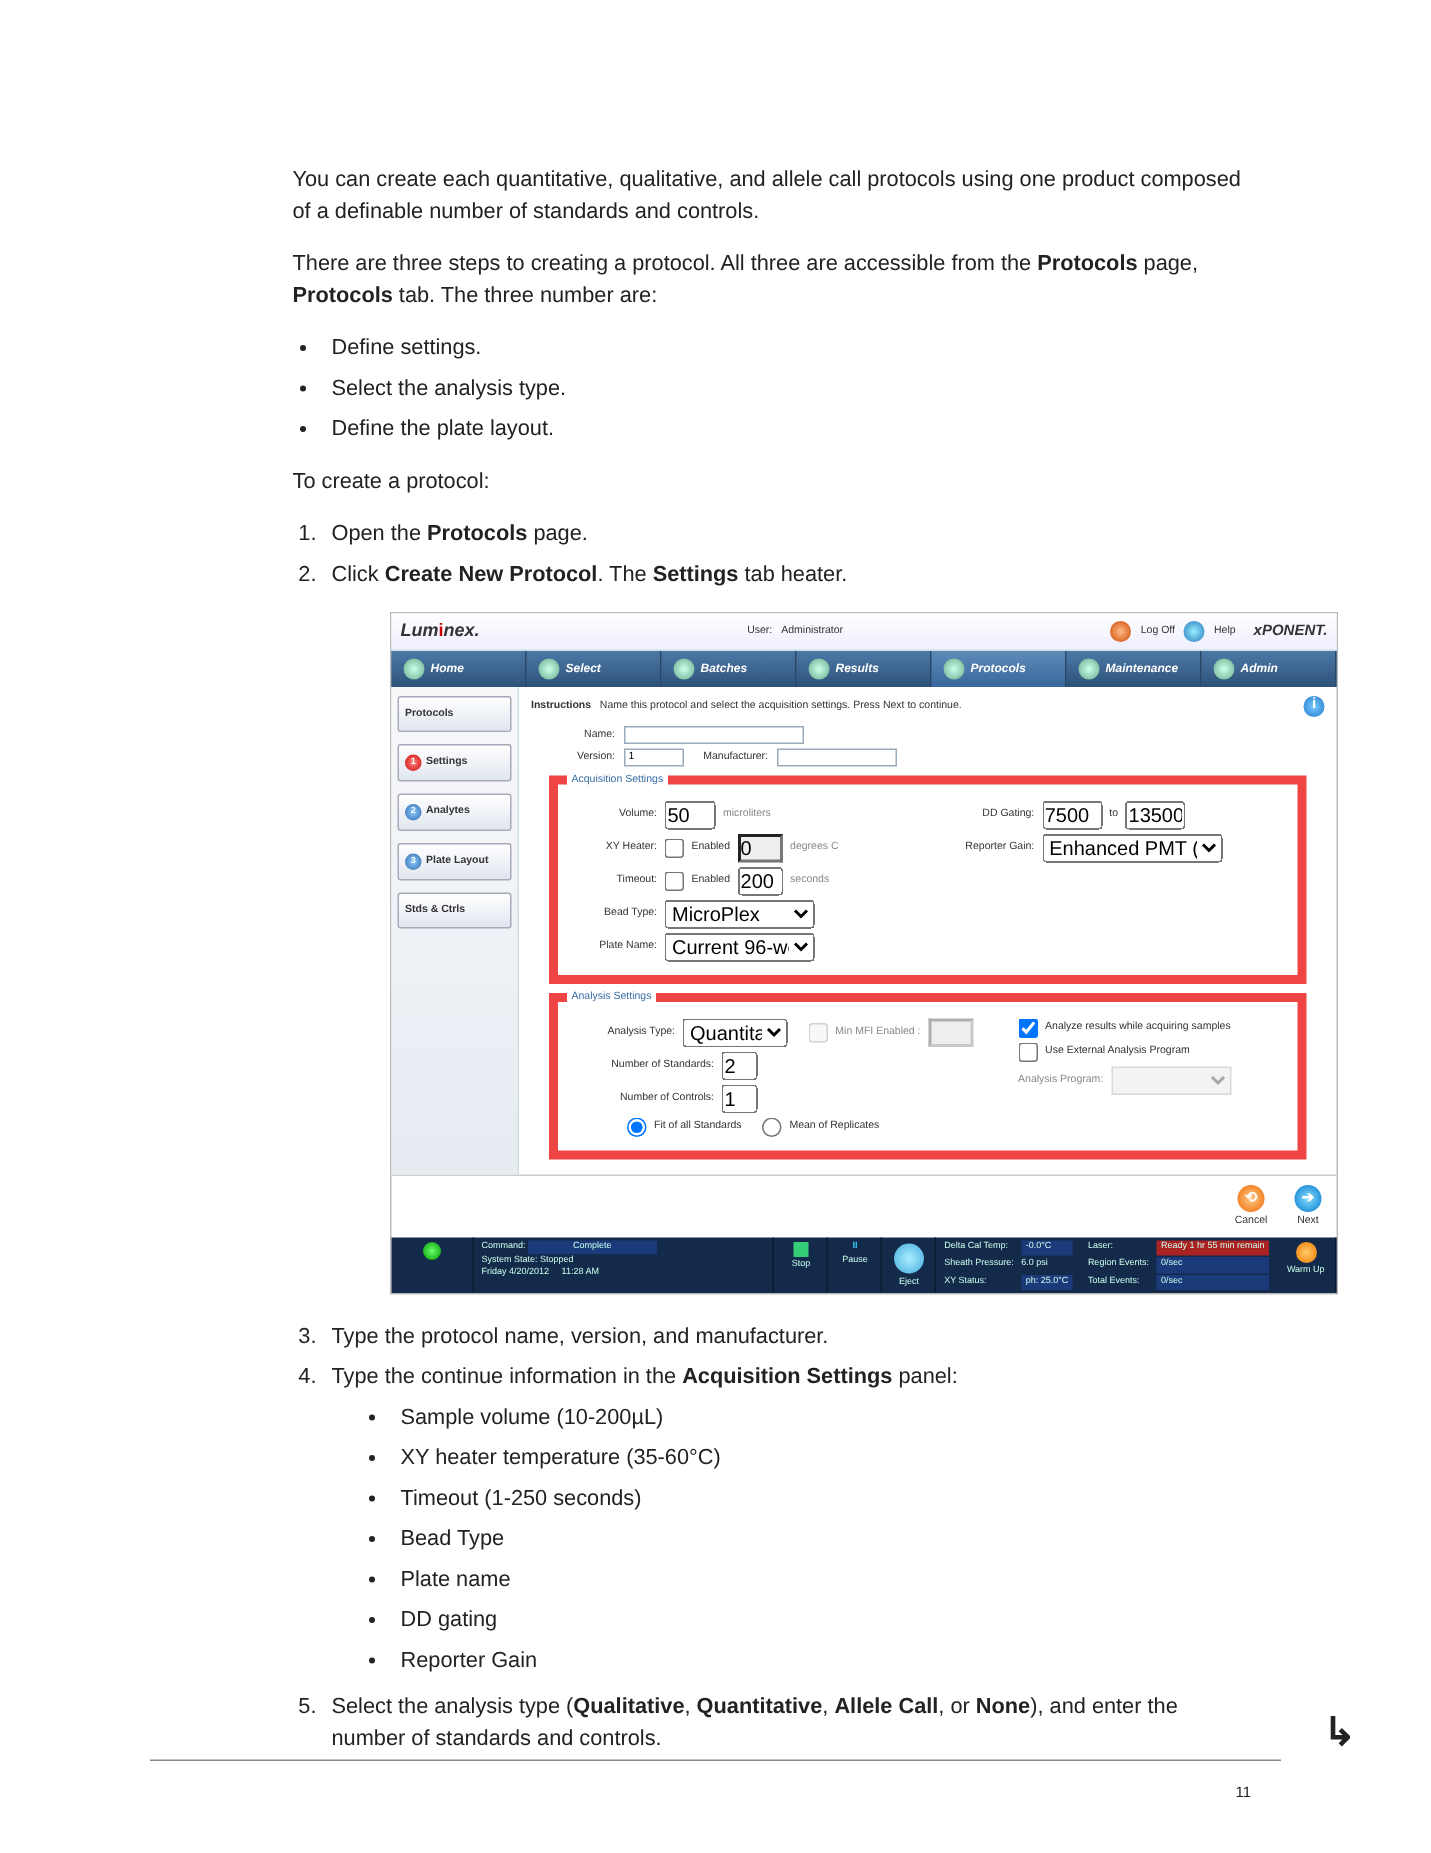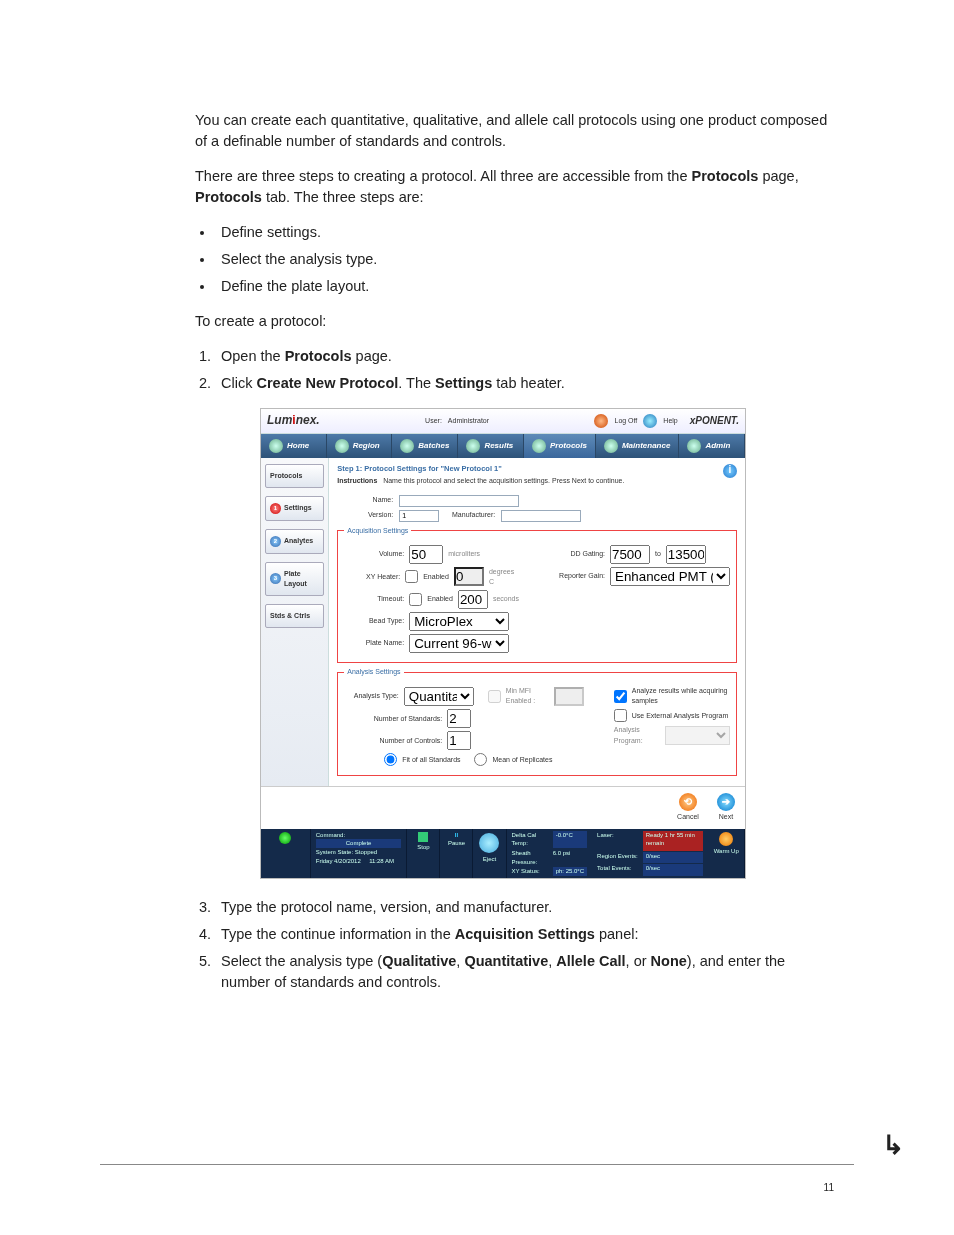--- a/index.html
+++ b/index.html
@@ -4,21 +4,21 @@
 <style>
   * { box-sizing: border-box; margin: 0; padding: 0; }
   body { font-family: Arial, Helvetica, sans-serif; font-size: 14.5px; color: #222; background: #fff; width: 954px; margin: 0 auto; padding: 110px 120px 60px 195px; line-height: 1.45; position: relative; min-height: 1235px; }
   p { margin-bottom: 14px; }
   ul.bul, ol.num { margin: 0 0 14px 0; padding-left: 20px; }
   ul.bul li, ol.num li { margin-bottom: 6px; padding-left: 6px; }
   ul.sub { list-style: disc; margin: 6px 0 10px 40px; }
   ul.sub li { margin-bottom: 6px; }
   ol.num { list-style: decimal; }
   strong { font-weight: bold; }
-  .shot { width: 486px; margin: 10px 0 18px 65px; border: 1px solid #bbb; background: #fff; font-size: 7px; color: #333; }
+  .shot { width: 632px; margin: 10px 0 18px 65px; border: 1px solid #bbb; background: #fff; font-size: 7px; color: #333; }
   .topbar { display:flex; align-items:center; background: linear-gradient(#fff,#eef); padding: 3px 6px; gap: 6px; border-bottom:1px solid #cdd; }
   .brand { font-style: italic; font-weight: bold; font-size: 12px; }
   .brand .i { color:#c00; font-style: normal; }
   .topbar .spacer { flex:1; }
   .navtabs { display:flex; background:#345a82; }
   .navtabs .tab { flex:1; display:flex; align-items:center; gap:4px; padding:5px 8px; color:#fff; font-weight:bold; font-size:8px; border-right:1px solid #2a4766; background: linear-gradient(#4d79a8,#2d5278); font-style: italic; }
   .navtabs .tab.sel { background: linear-gradient(#5e8bb8,#3a679c); }
   .ic { width:14px; height:14px; border-radius:50%; background: radial-gradient(#cfe,#6a8); display:inline-block; flex:none; }
   .work { display:flex; min-height:290px; }
   .side { width:85px; background: linear-gradient(#f7f8fa,#e6ebf2); padding:6px 4px; border-right:1px solid #cdd; }
@@ -26,21 +26,21 @@
   .bdg { width:11px; height:11px; border-radius:50%; background: radial-gradient(#f88,#c00); color:#fff; font-size:6px; display:flex; align-items:center; justify-content:center; flex:none; }
   .bdg.b2 { background: radial-gradient(#8cf,#36a); }
   .main { flex:1; padding:6px 8px; }
   .stepline { color:#3a6ea5; font-size:7.5px; font-weight:bold; }
   .instr { font-size:7px; margin:2px 0 8px; }
   .instr b { font-weight:bold; }
   .frm { display:flex; gap:6px; align-items:center; margin:3px 0; font-size:7px; }
   .frm label { width:56px; text-align:right; }
   .frm input, .frm select { font-size:7px; border:1px solid #9ab; padding:1px 2px; background:#fff; height:12px; }
   .hl { background:#3a74c4; color:#fff; }
-  fieldset { border:1px solid #ef4444; margin:4px 0; padding:6px; font-size:7px; }
+  fieldset { border:6px solid #ef4444; margin:4px 12px; padding:6px; font-size:7px; }
   fieldset legend { color:#3a6ea5; font-size:7px; padding:0 3px; }
   .row { display:flex; align-items:center; gap:5px; margin:3px 0; }
   .row label.l { width:60px; text-align:right; }
   .row label.r { width:56px; text-align:right; }
   .unit { color:#888; }
   .infoicon { position:absolute; right:8px; width:14px; height:14px; border-radius:50%; background:radial-gradient(#7cf,#27c); color:#fff; font-weight:bold; font-size:10px; display:flex; align-items:center; justify-content:center; }
   .mainrel { position:relative; }
   .btnrow { display:flex; justify-content:flex-end; gap:12px; padding:6px; border-top:1px solid #ccc; }
   .rbtn { width:26px; text-align:center; font-size:7px; }
   .rbtn .c { width:18px; height:18px; border-radius:50%; margin:0 auto 1px; background:radial-gradient(#fc8,#e60); display:flex; align-items:center; justify-content:center; color:#fff; font-weight:bold; font-size:10px; }
@@ -53,21 +53,21 @@
   .arrow-next { position:absolute; bottom:70px; right:50px; font-size:26px; font-weight:bold; }
   .hr { position:absolute; bottom:70px; left:100px; right:100px; border-top:1px solid #888; }
   .eject { width:20px;height:20px;border-radius:50%;background:radial-gradient(#aef,#4ad);margin:2px auto; }
 </style>
 </head>
 <body>
 
 <p>You can create each quantitative, qualitative, and allele call protocols using one product composed of a definable number of standards and controls.</p>
 
 <p>
-  <span>There are three steps to creating a protocol. All three are accessible from the </span><strong>Protocols</strong><span> page, </span><strong>Protocols</strong><span> tab. The three steps are:</span>
+  <span>There are three steps to creating a protocol. All three are accessible from the </span><strong>Protocols</strong><span> page, </span><strong>Protocols</strong><span> tab. The three number are:</span>
 </p>
 
 <ul class="bul">
   <li>Define settings.</li>
   <li>Select the analysis type.</li>
   <li>Define the plate layout.</li>
 </ul>
 
 <p>To create a protocol:</p>
 
@@ -89,21 +89,21 @@
     <span style="font-size:7px;">Help</span>
     <span style="font-style:italic;font-weight:bold;font-size:10px;margin-left:6px;">xPONENT.</span>
   </div>
   <div class="navtabs">
     <div class="tab">
         <span class="ic"></span>
         <span>Home</span>
       </div>
     <div class="tab">
         <span class="ic"></span>
-        <span>Region</span>
+        <span>Select</span>
       </div>
     <div class="tab">
         <span class="ic"></span>
         <span>Batches</span>
       </div>
     <div class="tab">
         <span class="ic"></span>
         <span>Results</span>
       </div>
     <div class="tab sel">
@@ -135,21 +135,20 @@
       <div class="sidetab">
           <span class="bdg b2">3</span>
           <span>Plate Layout</span>
         </div>
       <div class="sidetab">
           <span>Stds &amp; Ctrls</span>
         </div>
     </div>
     <div class="main mainrel">
       <div class="infoicon">i</div>
-      <div class="stepline">Step 1: Protocol Settings for "New Protocol 1"</div>
       <div class="instr"><b>Instructions</b>&nbsp;&nbsp;&nbsp;<span>Name this protocol and select the acquisition settings. Press Next to continue.</span></div>
 
       <div class="frm">
         <label>Name:</label>
         <input class="hl" style="width: 120px;" value="New Protocol 1">
       </div>
       <div class="frm">
         <label>Version:</label>
         <input style="width: 40px;" value="1">
         <label style="width:50px;">Manufacturer:</label>
@@ -281,20 +280,29 @@
       <div style="width:14px;height:14px;border-radius:50%;background:radial-gradient(#fc6,#e70);margin:1px auto;"></div>
       <span>Warm Up</span>
     </div>
   </div>
 </div>
 
 <ol class="num" start="3">
   <li>Type the protocol name, version, and manufacturer.</li>
   <li>
     <span>Type the continue information in the </span><strong>Acquisition Settings</strong><span> panel:</span>
+    <ul class="sub">
+      <li>Sample volume (10-200µL)</li>
+      <li>XY heater temperature (35-60°C)</li>
+      <li>Timeout (1-250 seconds)</li>
+      <li>Bead Type</li>
+      <li>Plate name</li>
+      <li>DD gating</li>
+      <li>Reporter Gain</li>
+    </ul>
   </li>
   <li>
     <span>Select the analysis type (</span><strong>Qualitative</strong><span>, </span><strong>Quantitative</strong><span>, </span><strong>Allele Call</strong><span>, or </span><strong>None</strong><span>), and enter the number of standards and controls.</span>
   </li>
 </ol>
 
 <div class="hr"></div>
 <div class="arrow-next">↳</div>
 <div class="footerpage">11</div>
 

